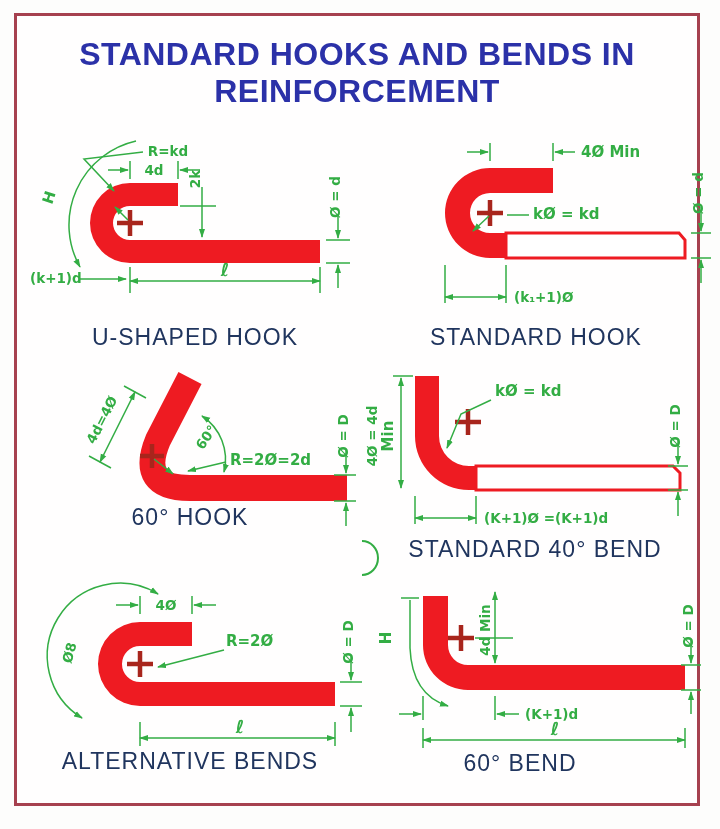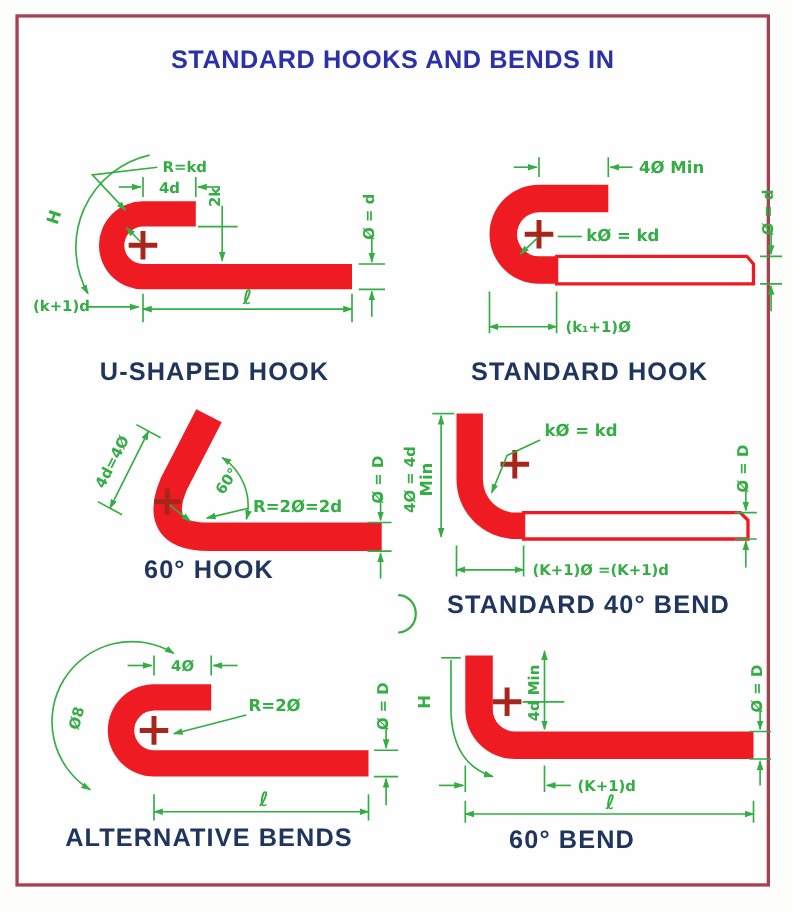--- a/index.html
+++ b/index.html
@@ -1,22 +1,22 @@
 <!DOCTYPE html>
 <html><head>
 <meta charset="utf-8">
 <style>
   html,body{margin:0;padding:0;}
   body{width:720px;height:829px;background:#fdfdfc;position:relative;overflow:hidden;
        font-family:"Liberation Sans",sans-serif;}
   .frame{position:absolute;left:14px;top:13px;width:686px;height:793px;
          border:3px solid #a6414f;box-sizing:border-box;background:#fffefe;}
   .title{position:absolute;left:14px;top:36px;width:686px;text-align:center;
-         color:#2b31a8;font-weight:bold;font-size:23px;line-height:37px;letter-spacing:.5px;}
-  .cap{position:absolute;font-weight:bold;font-size:23px;color:#20355e;
+         color:#2b31a8;font-weight:bold;font-size:32px;line-height:37px;letter-spacing:.5px;}
+  .cap{position:absolute;font-weight:normal;font-size:23px;color:#20355e;
        text-align:center;letter-spacing:1px;}
   svg{position:absolute;overflow:visible;}
   .hook{fill:#ee1b22;stroke:none;}
   .obar{fill:#ffffff;stroke:#ee1b22;stroke-width:3;stroke-linejoin:miter;}
   .cross{stroke:#a8251c;stroke-width:4.5;fill:none;}
   .dim{stroke:#33ad44;stroke-width:1.5;fill:none;}
   .dtxt{fill:#33ad44;font-family:"DejaVu Sans",sans-serif;font-weight:bold;font-size:13.5px;}
   .dbig{font-size:15px;}
   .lig{font-style:italic;font-size:18px;}
   .capglyph{stroke:#33ad44;stroke-width:2;fill:none;}
@@ -32,20 +32,21 @@
     <marker id="aS" markerWidth="9" markerHeight="7" refX="1" refY="3.5" orient="auto" markerUnits="userSpaceOnUse">
       <path d="M9,0.5 L0,3.5 L9,6.5 Z" fill="#33ad44"></path>
     </marker>
   </defs>
 </svg>
 
 <div class="frame"></div>
 
 <div class="title">
   <div>STANDARD HOOKS AND BENDS IN</div>
+  <div>REINFORCEMENT</div>
 </div>
 
 <svg style="left:30px;top:135px" width="335" height="180" viewBox="0 0 335 180">
   <path class="hook" d="M 148,48 L 100,48 A 40,40 0 0 0 60,88 A 40,40 0 0 0 100,128 L 290,128 L 290,105 L 100,105 A 17,17 0 0 1 83,88 A 17,17 0 0 1 100,71 L 148,71 Z"></path>
   <path class="cross" d="M 87,88 H 113 M 100,75 V 101"></path>
   <g class="dim">
     <path d="M 113,17 L 54,24 L 84,56" marker-end="url(#aE)"></path>
     <path d="M 98,85 L 85,72" marker-end="url(#aE)"></path>
     <path d="M 100,26 V 44 M 148,26 V 44"></path>
     <path d="M 78,35 H 98" marker-end="url(#aE)"></path>

